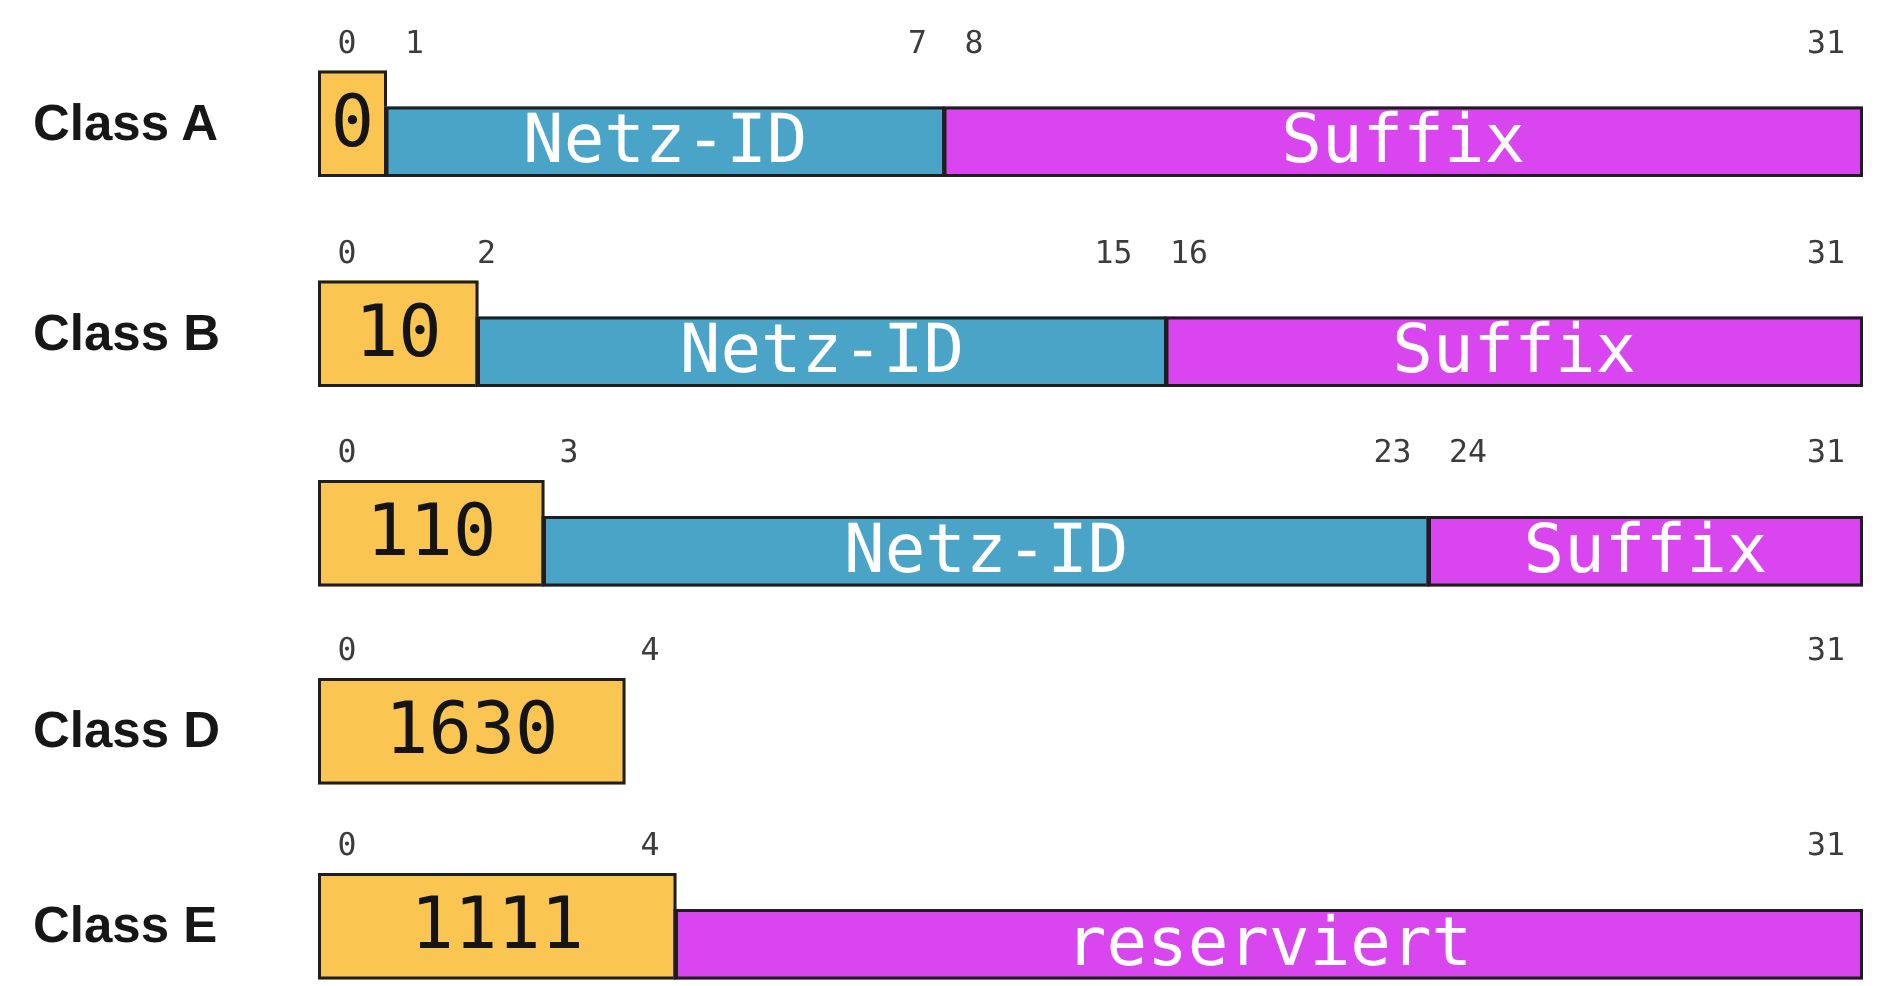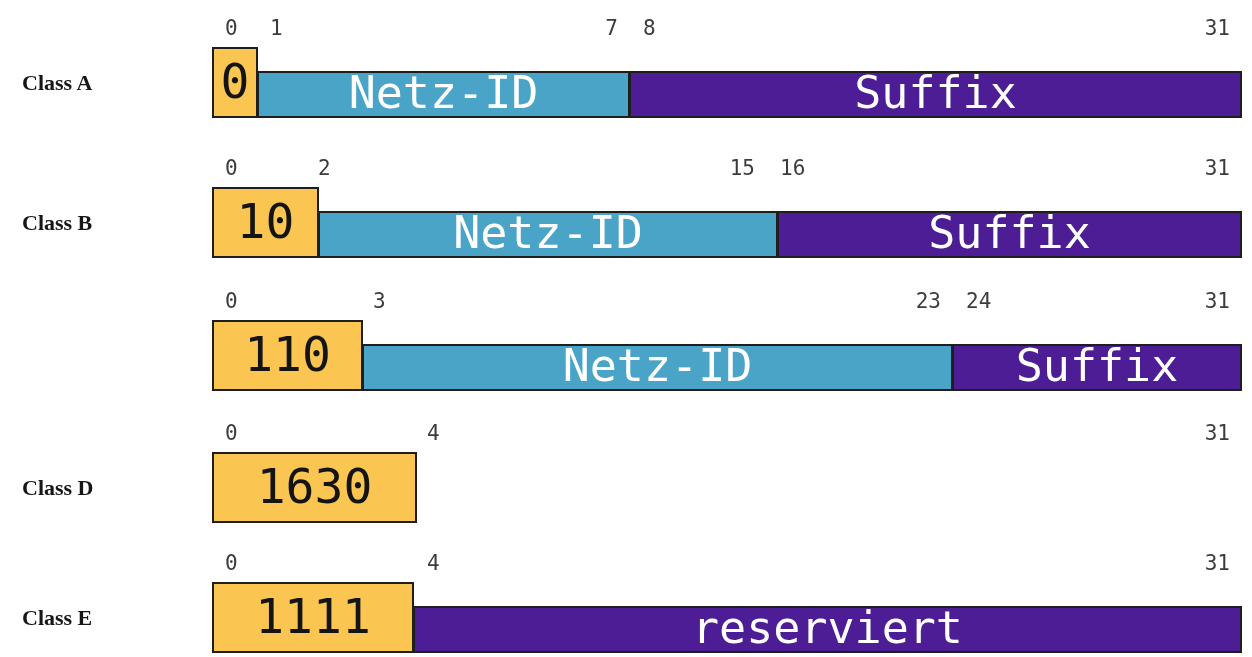--- a/index.html
+++ b/index.html
@@ -29,23 +29,23 @@
   .row-d { top: 452px; }
   .row-e { top: 582px; }
 
   .class-label {
     position: absolute;
     left: 22px;
     top: 0;
     height: 71px;
     display: flex;
     align-items: center;
-    font-family: Liberation Serif, serif;
+    font-family: Liberation Sans, sans-serif;
     font-weight: 700;
-    font-size: 22px;
+    font-size: 34px;
     color: #161616;
     letter-spacing: 0px;
     white-space: nowrap;
   }
   .bar {
     position: absolute;
     left: 212px;
     top: 0;
     width: 1030px;
     height: 71px;
@@ -56,21 +56,21 @@
     box-sizing: border-box;
     border: 2px solid #1e1e1e;
     display: flex;
     align-items: center;
     justify-content: center;
     overflow: hidden;
   }
   .seg + .seg { border-left-width: 3px; margin-left: -2px; margin-top: 24px; }
   .seg-prefix  { background: #fbc551; color: #141414; font-size: 48px; }
   .seg-network { background: #4aa4c8; color: #ffffff; font-size: 45px; }
-  .seg-host    { background: #4c1d95; color: #ffffff; font-size: 45px; }
+  .seg-host    { background: #d946ef; color: #ffffff; font-size: 45px; }
   .seg-grow { flex: 1 1 auto; }
   .seg span { white-space: nowrap; transform: translateY(-2px); }
 
   .tick {
     position: absolute;
     top: -33px;
     font-size: 21px;
     line-height: 28px;
     color: #3c3c3c;
     white-space: nowrap;
@@ -152,21 +152,21 @@
       </div>
     </div>
   </section>
 
   <section class="row row-e">
     <div class="class-label">Class E</div>
     <div class="bar">
       <span class="tick" style="left:13px">0</span>
       <span class="tick" style="left:215px">4</span>
       <span class="tick t-end" style="left:1018px">31</span>
-      <div class="seg seg-prefix" style="width:202px">
+      <div class="seg seg-prefix" style="width:239px">
         <span>1111</span>
       </div>
       <div class="seg seg-host seg-grow">
         <span>reserviert</span>
       </div>
     </div>
   </section>
 
 </div>
 

